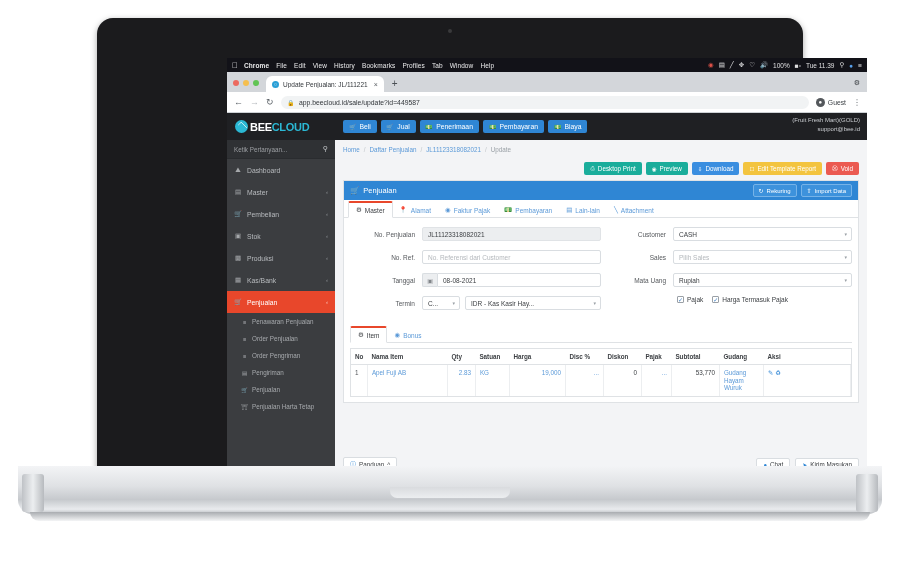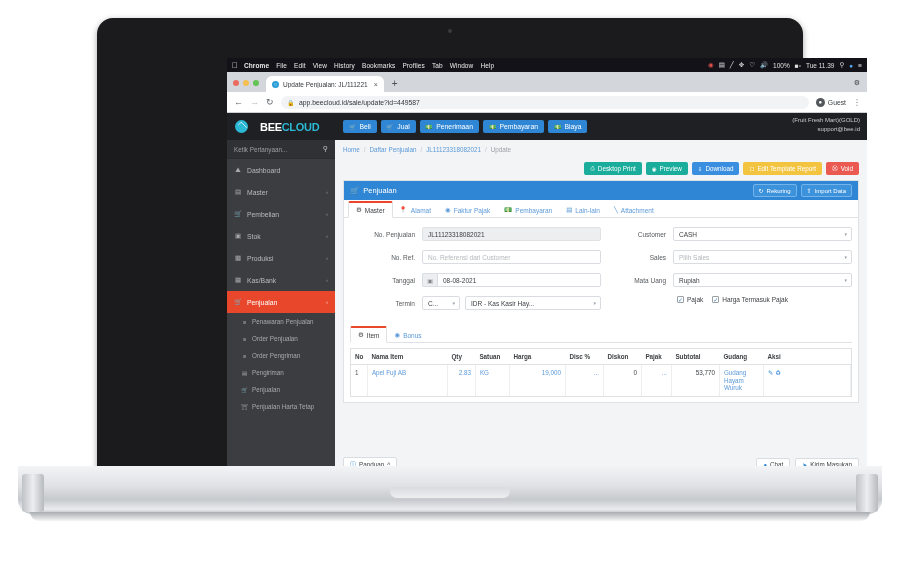--- a/index.html
+++ b/index.html
@@ -119,21 +119,21 @@
   .guest-av { width: 9px; height: 9px; border-radius: 50%; background: #54585c; color:#fff; font-size:6px; line-height:9px; text-align:center; }
   .kebab { font-size: 8px; color: #5d6369; letter-spacing: -1px; }
 
   
   .app { position: relative; height: 360px; background: #f3f4f6; }
 
   .app-header {
     height: 27px; background: #1f2023; display: flex; align-items: center;
     padding-left: 8px; position: relative;
   }
-  .logo { display: flex; align-items: center; gap: 12px; width: 108px; }
+  .logo { display: flex; align-items: center; gap: 2px; width: 108px; }
   .logo-mark {
     width: 13px; height: 13px; border-radius: 50%;
     background: #2bb8d4; position: relative;
   }
   .logo-mark::after {
     content: ""; position: absolute; left: 2.5px; top: 4px;
     width: 8px; height: 4px;
     border-top: 1.6px solid #fff; border-left: 1.6px solid #fff;
     transform: rotate(45deg); border-radius: 1px;
   }

